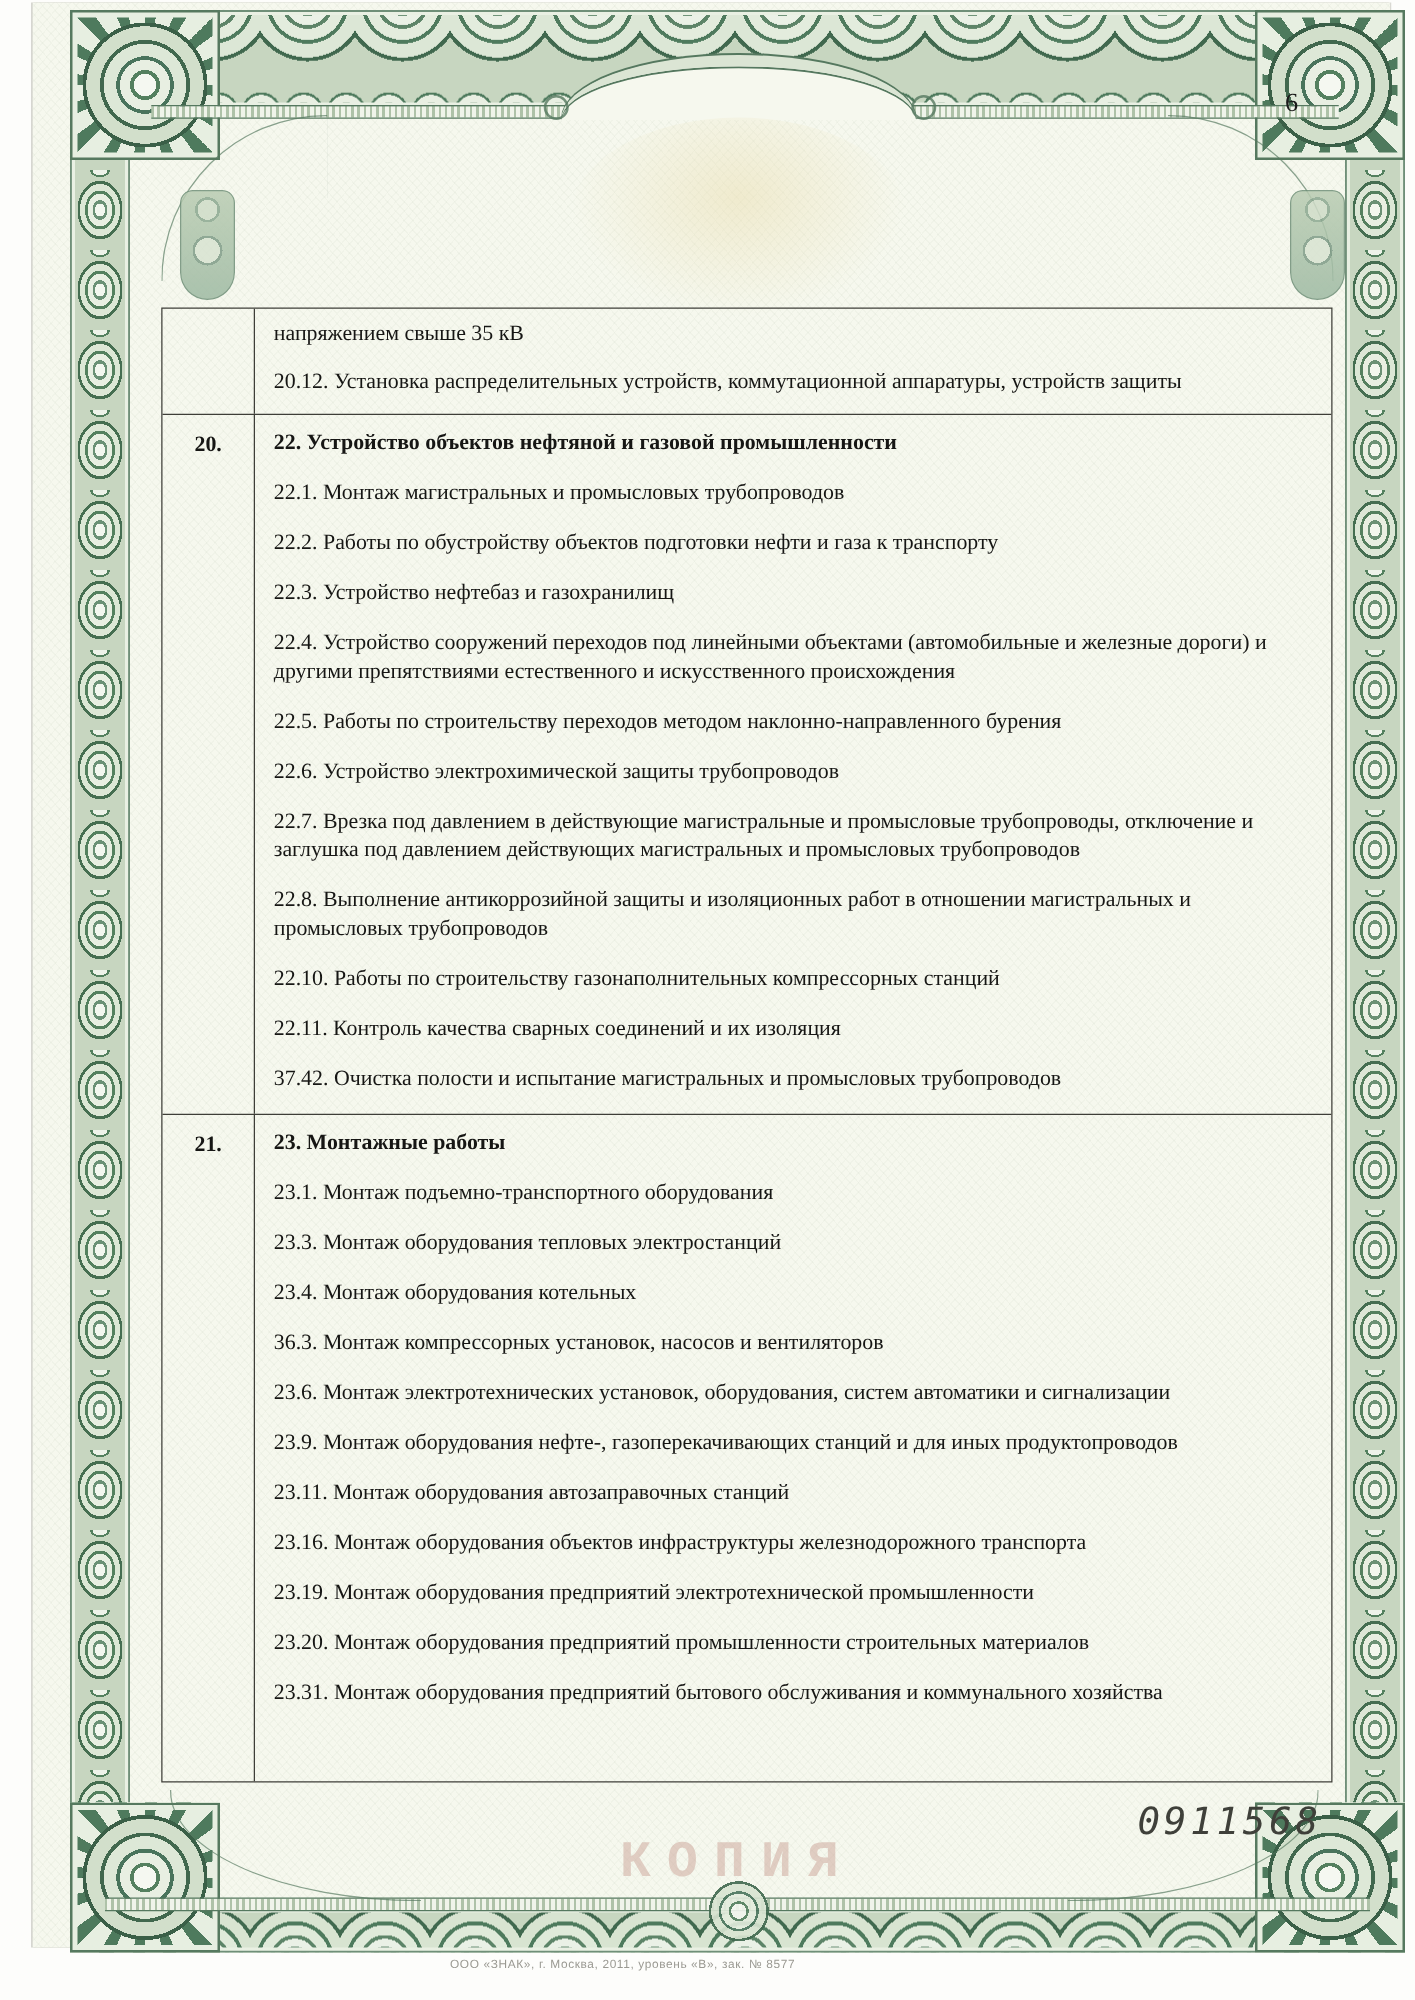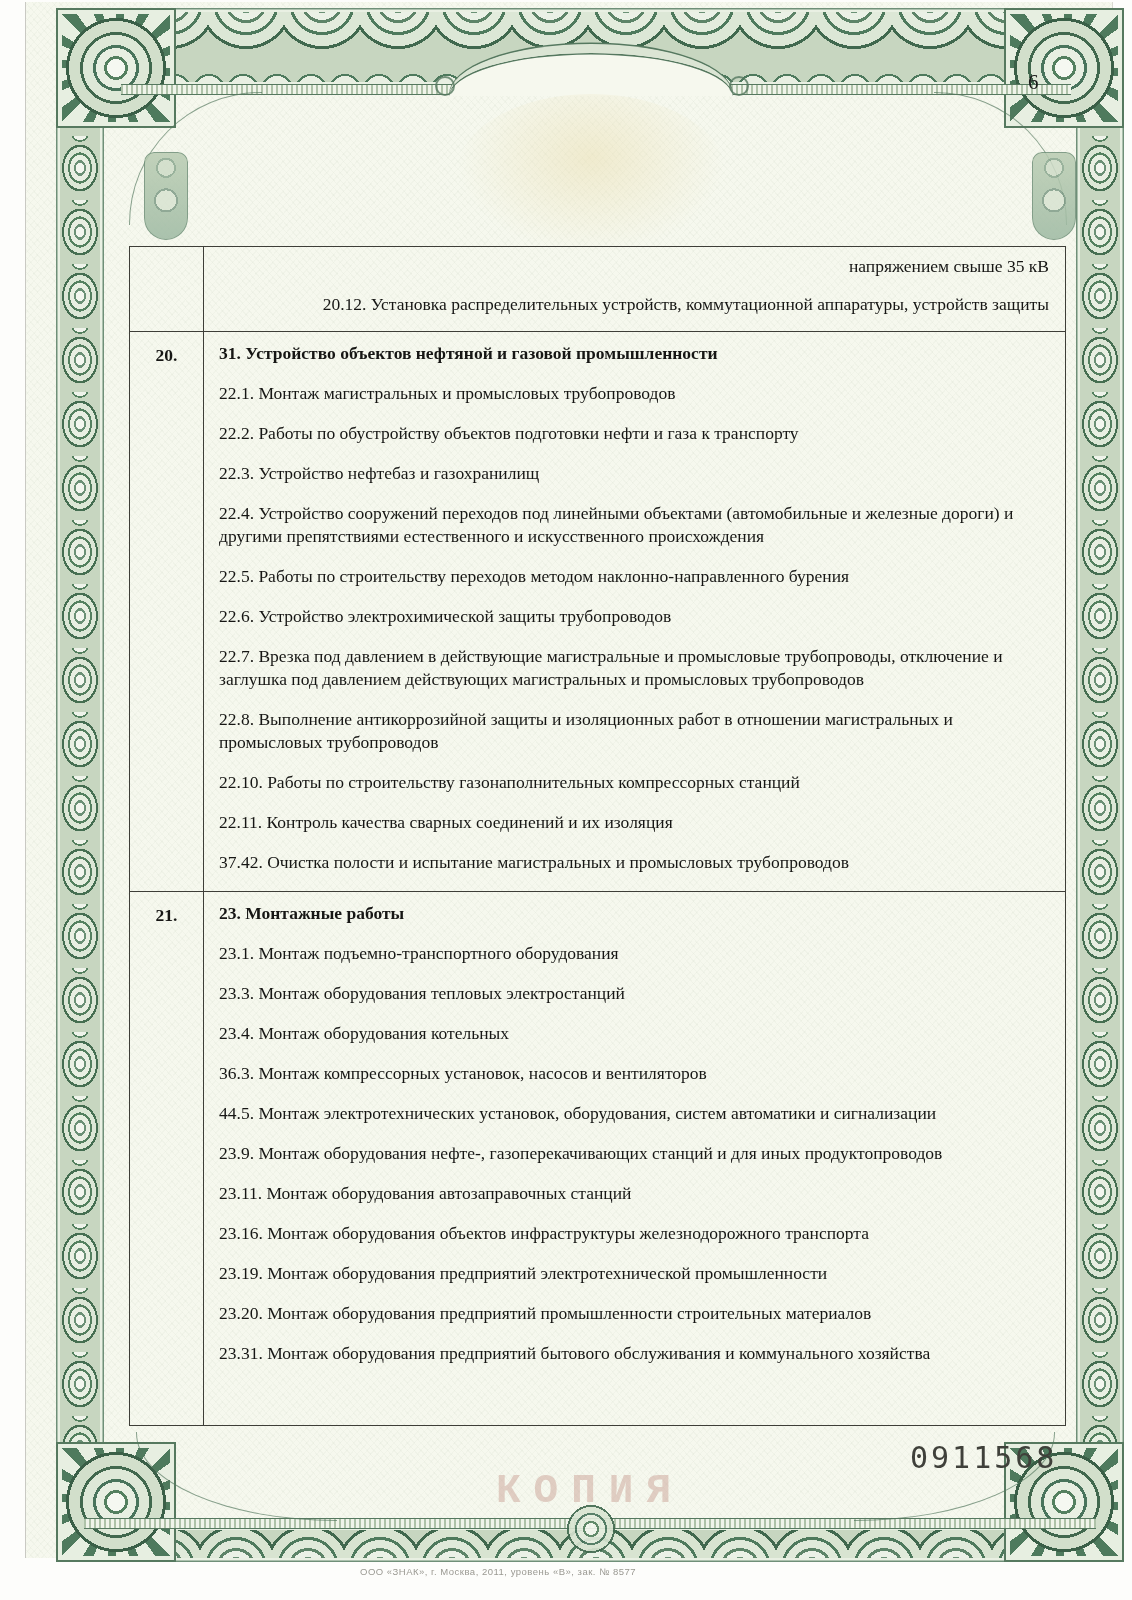--- a/index.html
+++ b/index.html
@@ -100,39 +100,39 @@
   }
   
   .wm-blob{
     position:absolute;left:430px;top:92px;width:270px;height:160px;border-radius:50%;
     background:radial-gradient(ellipse at 50% 40%, rgba(235,224,180,0.55), rgba(235,224,180,0) 70%);
   }
   
   .page-num{position:absolute;left:1002px;top:68px;font-size:21px;color:#1b1b1b;}
   .serial{
     position:absolute;left:884px;top:1438px;
-    font-family:"DejaVu Sans Mono", monospace;font-size:30px;letter-spacing:3px;color:#3f403a;
+    font-family:"DejaVu Sans Mono", monospace;font-size:30px;letter-spacing:3px;color:#3f403a;font-style:italic;
   }
   .copy-mark{
     position:absolute;left:470px;top:1466px;
     font-family:Liberation Mono, monospace;font-weight:bold;font-size:41px;letter-spacing:13px;
     color:rgba(206,170,158,0.55);filter:blur(0.4px);
   }
   .imprint{
     position:absolute;left:360px;top:1566px;width:410px;text-align:left;
     font-family:"Liberation Sans", sans-serif;font-size:9.5px;letter-spacing:.5px;color:#9a9992;
   }
   
   .doc-table{
     position:absolute;left:103px;top:244px;width:937px;box-sizing:border-box;
     border:1.6px solid #3e3e38;
   }
   .t-row{display:flex;box-sizing:border-box;}
   .t-row + .t-row{border-top:1.6px solid #3e3e38;justify-content:flex-end;}
-  .row-cont{min-height:77px;text-align:right;}
+  .row-cont{min-height:77px;}
   .row-20{min-height:550px;}
   .row-21{min-height:534px;}
   .col-num{
     width:74px;flex:0 0 74px;box-sizing:border-box;border-right:1.6px solid #3e3e38;
     text-align:center;padding-top:13px;font-weight:bold;font-size:17.5px;color:#161614;
   }
   .col-body{flex:1;padding:10px 16px 0 15px;}
   .row-cont .col-body{padding-top:8px;}
   p.item{margin:0 0 17px;font-size:17.5px;line-height:23px;color:#161614;}
   .row-cont p.item{margin-bottom:15px;}
@@ -175,21 +175,21 @@
       <div class="col-num"></div>
       <div class="col-body">
         <p class="item">напряжением свыше 35 кВ</p>
         <p class="item">20.12. Установка распределительных устройств, коммутационной аппаратуры, устройств защиты</p>
       </div>
     </div>
 
     <div class="t-row row-20">
       <div class="col-num">20.</div>
       <div class="col-body">
-        <p class="item hdr">31. Устройство объектов нефтяной и газовой промышленности</p>
+        <p class="item hdr">22. Устройство объектов нефтяной и газовой промышленности</p>
         <p class="item">22.1. Монтаж магистральных и промысловых трубопроводов</p>
         <p class="item">22.2. Работы по обустройству объектов подготовки нефти и газа к транспорту</p>
         <p class="item">22.3. Устройство нефтебаз и газохранилищ</p>
         <p class="item">22.4. Устройство сооружений переходов под линейными объектами (автомобильные и железные дороги) и другими препятствиями естественного и искусственного происхождения</p>
         <p class="item">22.5. Работы по строительству переходов методом наклонно-направленного бурения</p>
         <p class="item">22.6. Устройство электрохимической защиты трубопроводов</p>
         <p class="item">22.7. Врезка под давлением в действующие магистральные и промысловые трубопроводы, отключение и заглушка под давлением действующих магистральных и промысловых трубопроводов</p>
         <p class="item">22.8. Выполнение антикоррозийной защиты и изоляционных работ в отношении магистральных и промысловых трубопроводов</p>
         <p class="item">22.10. Работы по строительству газонаполнительных компрессорных станций</p>
         <p class="item">22.11. Контроль качества сварных соединений и их изоляция</p>
@@ -198,21 +198,21 @@
     </div>
 
     <div class="t-row row-21">
       <div class="col-num">21.</div>
       <div class="col-body">
         <p class="item hdr">23. Монтажные работы</p>
         <p class="item">23.1. Монтаж подъемно-транспортного оборудования</p>
         <p class="item">23.3. Монтаж оборудования тепловых электростанций</p>
         <p class="item">23.4. Монтаж оборудования котельных</p>
         <p class="item">36.3. Монтаж компрессорных установок, насосов и вентиляторов</p>
-        <p class="item">44.5. Монтаж электротехнических установок, оборудования, систем автоматики и сигнализации</p>
+        <p class="item">23.6. Монтаж электротехнических установок, оборудования, систем автоматики и сигнализации</p>
         <p class="item">23.9. Монтаж оборудования нефте-, газоперекачивающих станций и для иных продуктопроводов</p>
         <p class="item">23.11. Монтаж оборудования автозаправочных станций</p>
         <p class="item">23.16. Монтаж оборудования объектов инфраструктуры железнодорожного транспорта</p>
         <p class="item">23.19. Монтаж оборудования предприятий электротехнической промышленности</p>
         <p class="item">23.20. Монтаж оборудования предприятий промышленности строительных материалов</p>
         <p class="item">23.31. Монтаж оборудования предприятий бытового обслуживания и коммунального хозяйства</p>
       </div>
     </div>
 
   </div>

